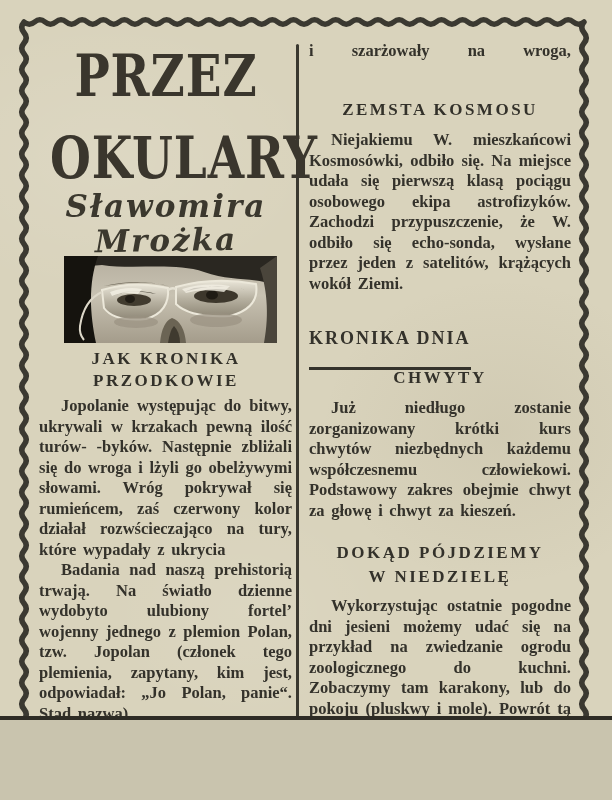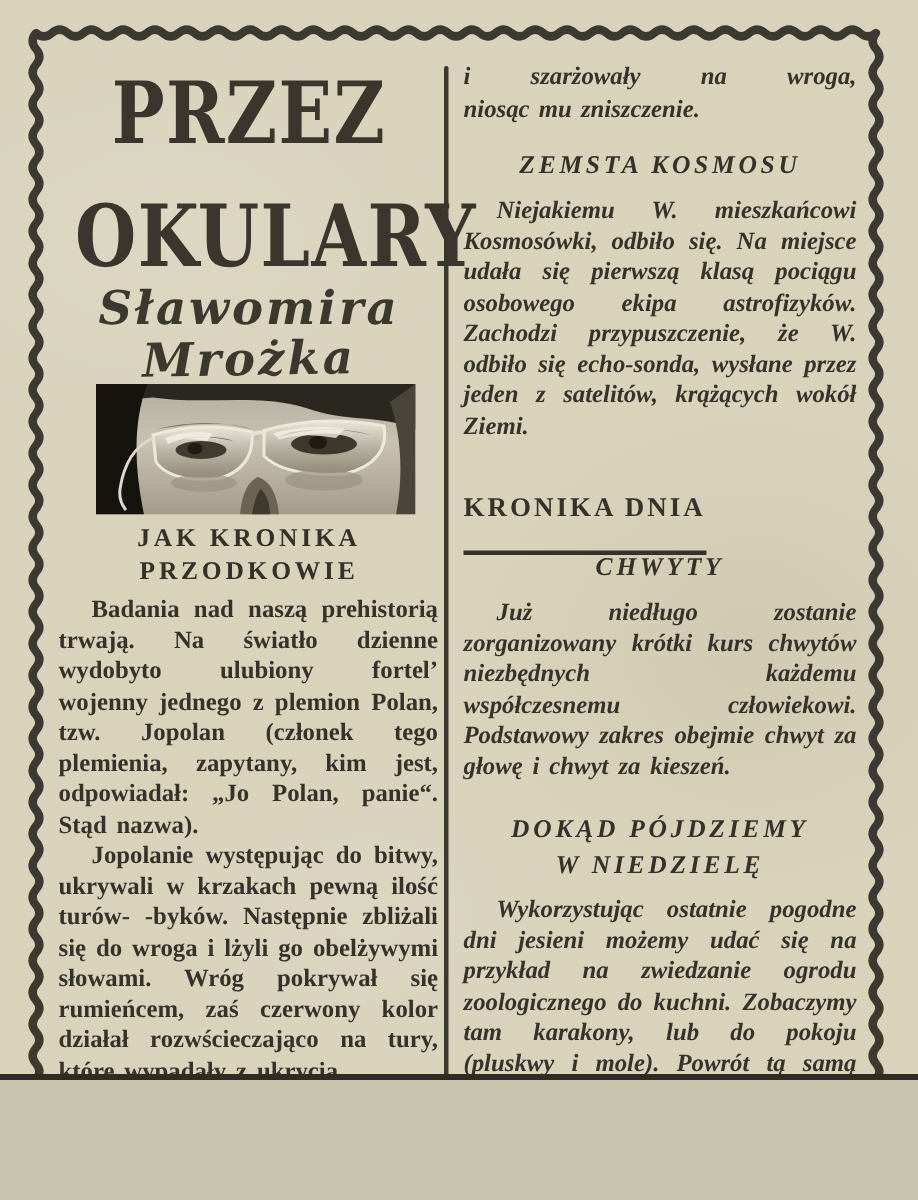--- a/index.html
+++ b/index.html
@@ -43,21 +43,21 @@
   }
   #head-left{position:absolute;left:40px;top:348px;width:252px;}
   .body-col{
     font-weight:bold;font-size:16.5px;line-height:20.5px;
     text-align:justify;word-spacing:2.5px;color:#34322b;
   }
   #left-body{position:absolute;left:39px;top:396px;width:253px;}
   .indent{text-indent:22px;margin:0;}
 
   
-  .rblock{position:absolute;left:309px;width:262px;font-style:italic;}
+  .rblock{position:absolute;left:309px;width:262px;}
   #cont-line1{top:40px;font-weight:bold;font-size:16.5px;line-height:21px;text-align:justify;-moz-text-align-last:justify;text-align-last:justify;word-spacing:2px;}
   #cont-line2{top:62px;font-weight:bold;font-size:16.5px;line-height:21px;word-spacing:2px;}
   #head-zemsta{top:99px;}
   #zemsta-body{top:130px;}
   #head-kronika{
     position:absolute;left:309px;top:327px;
     font-weight:bold;font-size:18px;line-height:22px;letter-spacing:2px;
     border-bottom:3.5px solid #34322b;padding-bottom:18px;white-space:nowrap;
   }
   #head-chwyty{top:367px;}
@@ -137,26 +137,25 @@
     <ellipse cx="72" cy="66" rx="22" ry="6" fill="#9a9281" opacity="0.7"></ellipse>
     <ellipse cx="152" cy="64" rx="26" ry="7" fill="#9a9281" opacity="0.7"></ellipse>
   </svg>
 
   <div id="head-left">
     <div class="sec-head">JAK KRONIKA</div>
     <div class="sec-head">PRZODKOWIE</div>
   </div>
 
   <div id="left-body" class="body-col">
+    <p class="indent">Jopolanie występując do bitwy, ukrywali w krzakach pewną ilość turów- -byków. Następnie zbliżali się do wroga i lżyli go obelżywymi słowami. Wróg pokrywał się rumieńcem, zaś czerwony kolor działał rozwścieczająco na tury, które wypadały z ukrycia</p>
     <p class="indent">Badania nad naszą prehistorią trwają. Na światło dzienne wydobyto ulubiony fortel’ wojenny jednego z plemion Polan, tzw. Jopolan (członek tego plemienia, zapytany, kim jest, odpowiadał: „Jo Polan, panie“. Stąd nazwa).</p>
-    <p class="indent">Jopolanie występując do bitwy, ukrywali w krzakach pewną ilość turów- -byków. Następnie zbliżali się do wroga i lżyli go obelżywymi słowami. Wróg pokrywał się rumieńcem, zaś czerwony kolor działał rozwścieczająco na tury, które wypadały z ukrycia</p>
   </div>
 
   <div class="rblock" id="cont-line1">i szarżowały na wroga,</div>
-  <div class="rblock" id="cont-line2">niosąc mu zniszczenie.</div>
 
   <div class="rblock sec-head" id="head-zemsta">ZEMSTA KOSMOSU</div>
   <div class="rblock body-col" id="zemsta-body">
     <p class="indent">Niejakiemu W. mieszkańcowi Kosmosówki, odbiło się. Na miejsce udała się pierwszą klasą pociągu osobowego ekipa astrofizyków. Zachodzi przypuszczenie, że W. odbiło się echo-sonda, wysłane przez jeden z satelitów, krążących wokół Ziemi.</p>
   </div>
 
   <div id="head-kronika">KRONIKA DNIA</div>
 
   <div class="rblock sec-head" id="head-chwyty">CHWYTY</div>
   <div class="rblock body-col" id="chwyty-body">

